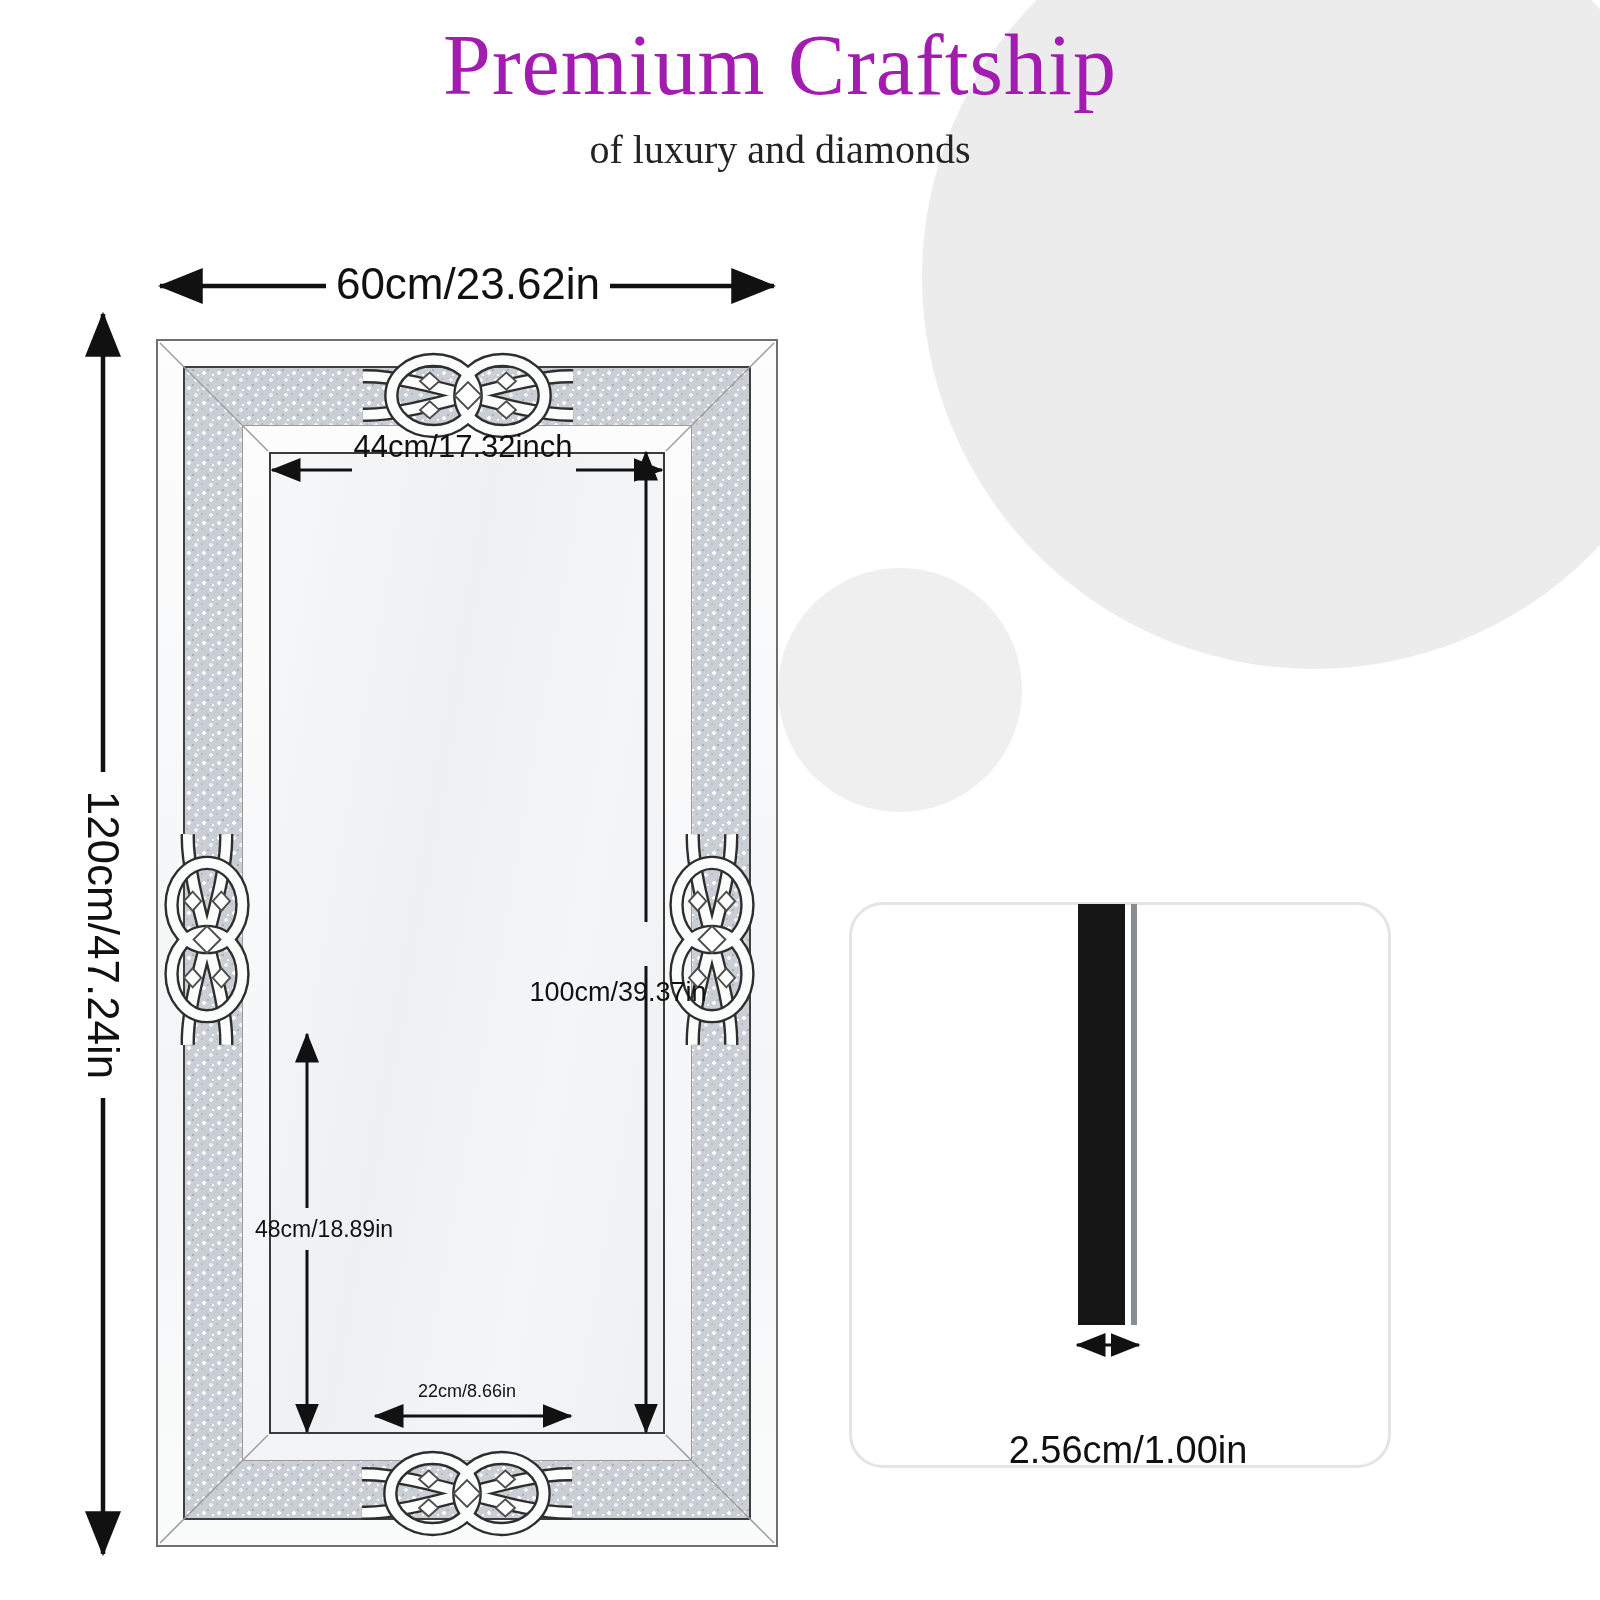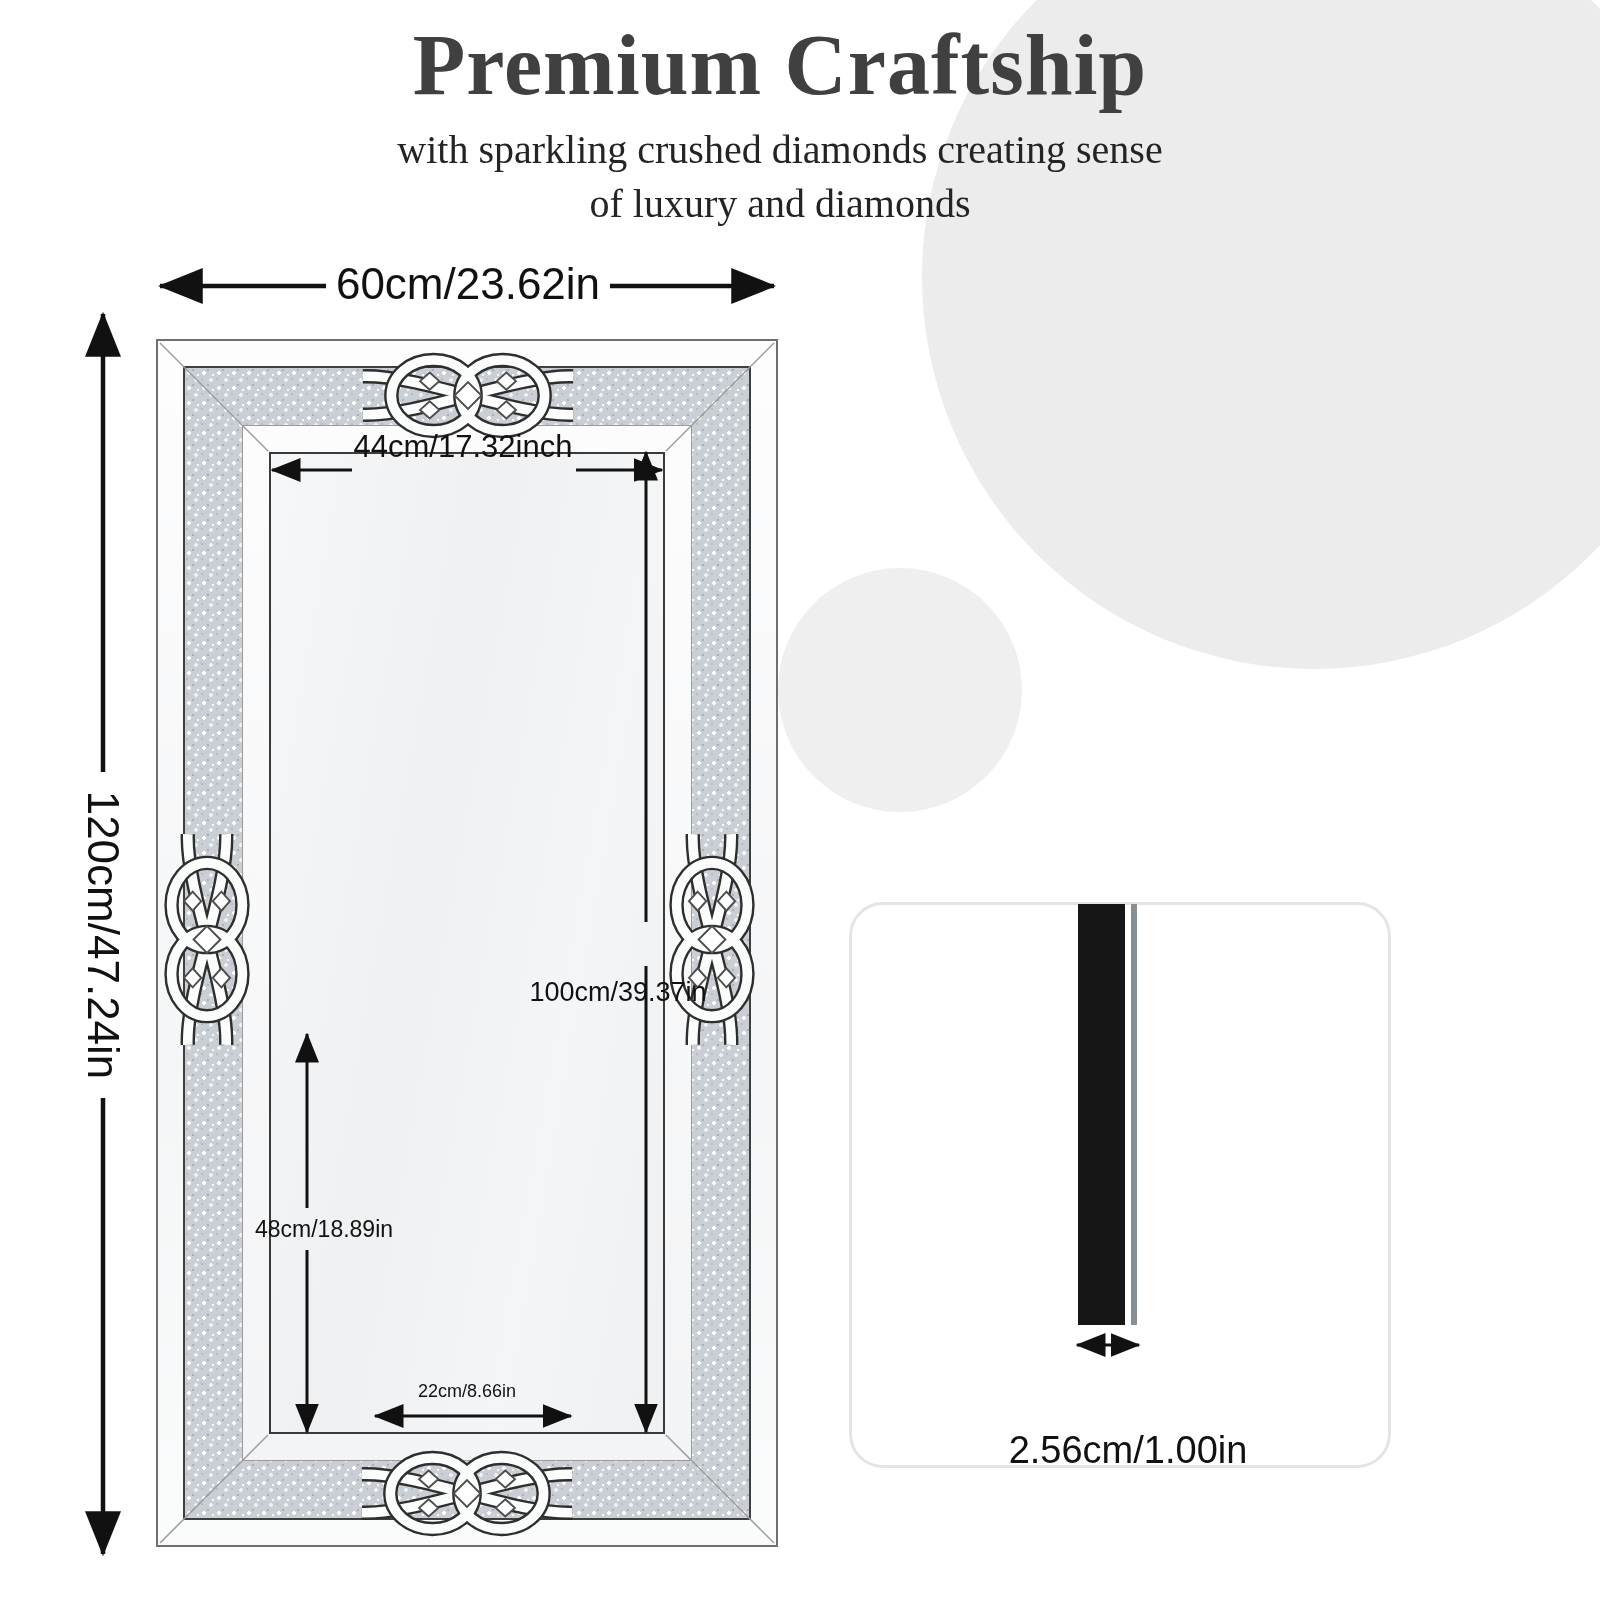--- a/index.html
+++ b/index.html
@@ -8,22 +8,22 @@
     background:#ffffff; font-family:"Liberation Sans", sans-serif;
   }
   
   .bg-circle{position:absolute; border-radius:50%; background:#ececee;}
   .bg-circle.big{left:922px; top:-115px; width:784px; height:784px; background:#ececec;}
   .bg-circle.small{left:778px; top:568px; width:244px; height:244px; background:#efefef;}
 
   
   .header{position:absolute; left:0; top:18px; width:1560px; text-align:center;}
   .title{
-    font-family:"Liberation Serif", serif; font-weight:700; font-size:86px;
-    color:#404040; letter-spacing:1px; line-height:1.1;
+    font-family:"Liberation Serif", serif; font-weight:400; font-size:86px;
+    color:#a21caf; letter-spacing:1px; line-height:1.1;
   }
   .subtitle{
     font-family:"Liberation Serif", serif; font-size:40px; color:#242424;
     line-height:54px; margin-top:10px;
   }
 
   
   .mirror-frame{
     position:absolute; left:156px; top:339px; width:622px; height:1208px;
     box-sizing:border-box; border:2px solid #6f6f6f;
@@ -92,21 +92,20 @@
 <body>
 
 <div class="canvas">
 
   <div class="bg-circle big"></div>
   <div class="bg-circle small"></div>
 
   <div class="header">
     <div class="title">Premium Craftship</div>
     <div class="subtitle">
-      <div>with sparkling crushed diamonds creating sense</div>
       <div>of luxury and diamonds</div>
     </div>
   </div>
 
   <div class="mirror-frame">
     <div class="diamond-band">
       <div class="inner-strip">
         <div class="mirror-surface"></div>
       </div>
     </div>

